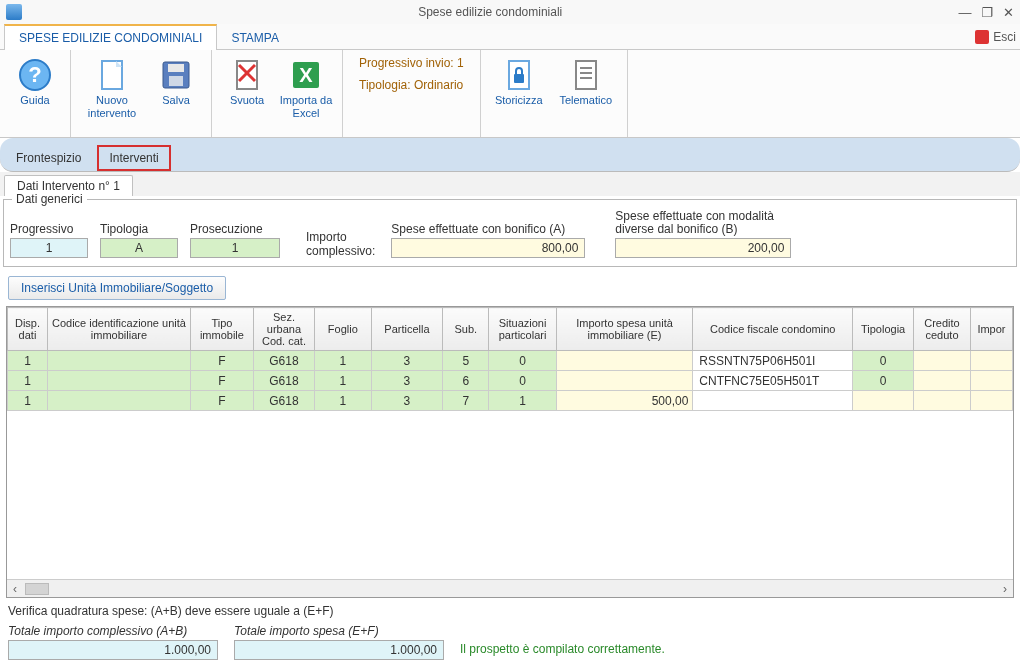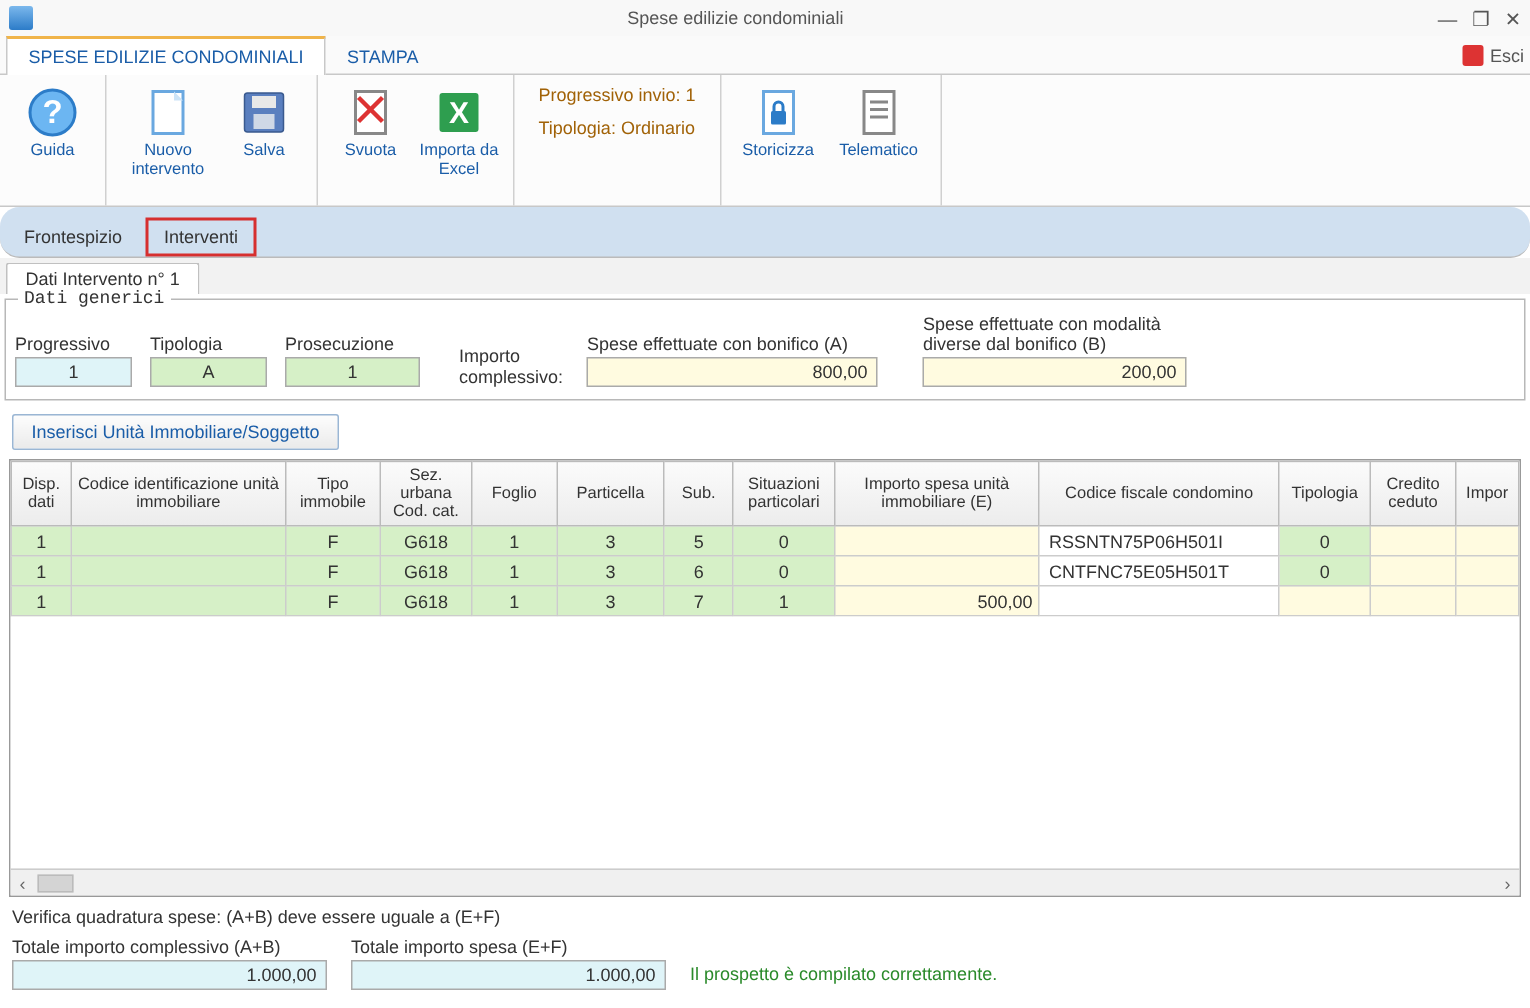--- a/index.html
+++ b/index.html
@@ -149,21 +149,20 @@
     padding:4px 6px 8px 6px;
     position:relative;
   }
   .group-title {
     position:absolute;
     top:-8px; left:8px;
     background:#fff;
     padding:0 4px;
     font-size:12px;
     color:#333;
-    font-family:Liberation Mono, monospace;
   }
   .dg-row { display:flex; gap:12px; margin-top:6px; align-items:flex-end; }
   .dg-field { display:flex; flex-direction:column; }
   .dg-field .lab { color:#333; font-size:12px; margin-bottom:2px; }
   .dg-field .val {
     height:20px;
     border:1px solid #aaa;
     display:flex;
     align-items:center;
     justify-content:center;
@@ -239,21 +238,21 @@
 
   
   .footer {
     padding:6px 8px;
     font-size:12px;
     color:#333;
   }
   .footer .line1 { margin-bottom:6px; }
   .footer-row { display:flex; align-items:flex-end; gap:16px; margin-top:2px;}
   .footer-field { display:flex; flex-direction:column;}
-  .footer-field .lab { margin-bottom:2px;}
+  .footer-field .lab { margin-bottom:2px;font-style:italic;}
   .footer-field .val {
     width:210px; height:20px;
     border:1px solid #aaa;
     background:#dff4f8;
     display:flex; align-items:center; justify-content:flex-end;
     padding-right:6px;
   }
   .ok-msg { color:#2a8a2a; align-self:center; margin-top:14px;}
 </style>
 </head>

